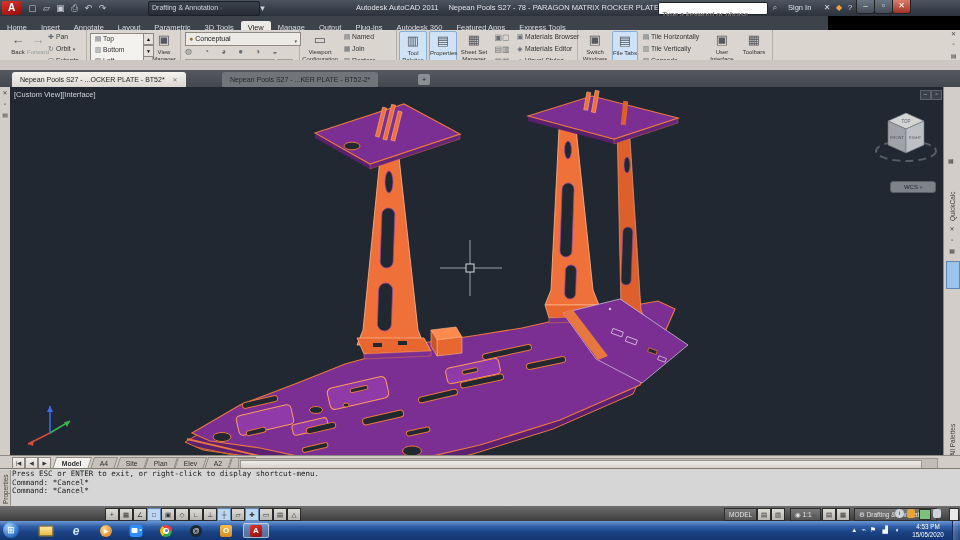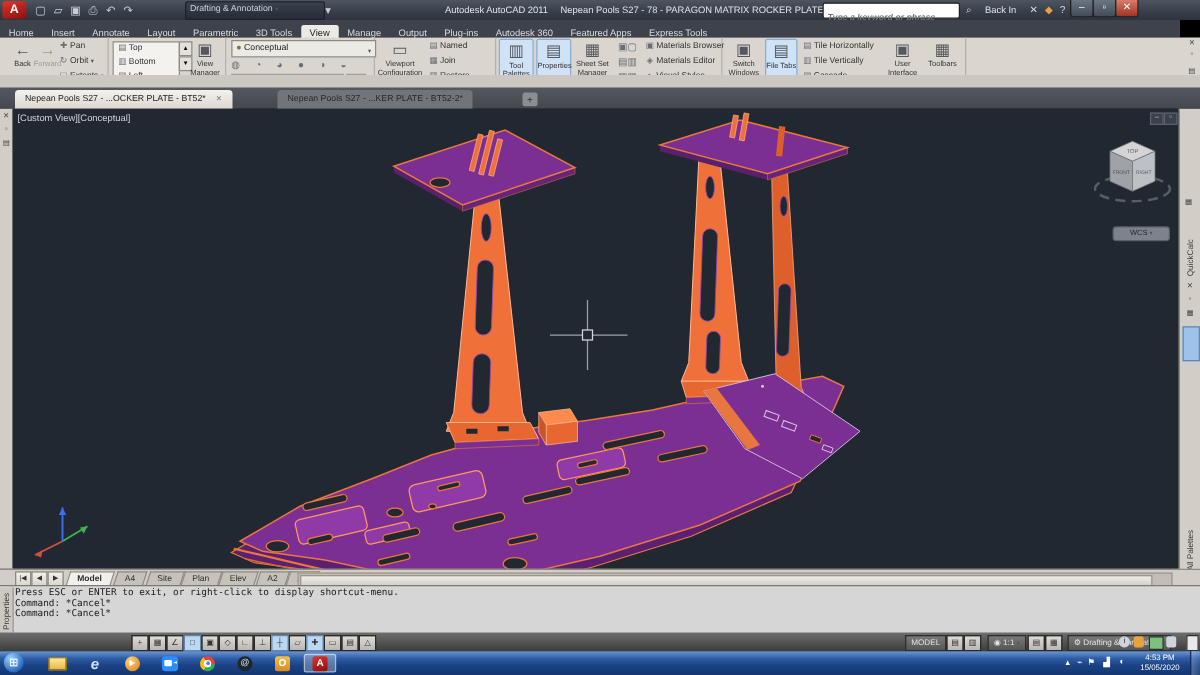--- a/index.html
+++ b/index.html
@@ -17,21 +17,21 @@
   #title-text b{font-weight:normal;margin-right:10px;}
   #ic-search-box{left:658px;top:2px;width:108px;height:11px;background:#fff;border:1px solid #222;border-radius:2px;}
   #ic-search-box input{width:100%;height:100%;border:0;background:transparent;font-size:7px;font-style:italic;color:#777;
           font-family:"Liberation Sans",sans-serif;padding:0 3px;box-sizing:border-box;outline:none;font-weight:bold;}
   .ic-ic{top:2px;color:#d4dae2;font-size:8px;line-height:12px;text-align:center;width:14px;height:12px;}
   #signin{left:788px;top:3px;color:#dfe3e9;font-size:7.5px;}
   .winbtn{top:0;width:17px;height:13px;color:#fff;font-size:8px;text-align:center;line-height:12px;
           background:linear-gradient(#6b7684,#434b57);border:1px solid #222;border-top:none;border-radius:0 0 3px 3px;}
   #btn-close{background:linear-gradient(#d97c6c,#a03325);}
   
-  #ribbontabs{left:0;top:16px;width:944px;height:14px;background:#3e434b;}
+  #ribbontabs{left:0;top:16px;width:828px;height:14px;background:#3e434b;}
   .rtab{display:inline-block;height:14px;line-height:14px;padding:0 7px;font-size:7.5px;color:#d8dbdf;}
   .rtab.active{background:#eceae5;color:#222;border-radius:2px 2px 0 0;}
   
   #ribbon{left:0;top:30px;width:960px;height:40px;background:#dad6cf;border-bottom:1px solid #9a968e;}
   .panel{position:absolute;top:0;height:40px;border-right:1px solid #b5b1a9;}
   .plabel{position:absolute;left:0;bottom:-10px;width:100%;height:10px;background:#ccc8c1;border-top:1px solid #bdb9b1;
           font-size:6.5px;color:#4e4a45;text-align:center;line-height:10px;white-space:nowrap;}
   #plabels{left:0;top:60px;width:960px;height:10px;background:#ccc8c1;}
   .bigbtn{position:absolute;top:1px;width:32px;height:38px;text-align:center;font-size:6px;color:#333;line-height:6.5px;}
   .bigbtn .bicon{display:block;font-size:13px;line-height:18px;height:18px;color:#55585e;}
@@ -108,21 +108,21 @@
       <span class="caret">▾</span>
     </div>
     <div class="qat-ic abs" style="left:256px">▾</div>
     <div id="title-text" class="abs">
       <b>Autodesk AutoCAD 2011</b><span>Nepean Pools S27 - 78 - PARAGON MATRIX ROCKER PLATE - BT52.dwg</span>
     </div>
     <div id="ic-search-box" class="abs">
       <input placeholder="Type a keyword or phrase" style="">
     </div>
     <div class="ic-ic abs" style="left:768px">⌕</div>
-    <div id="signin" class="abs">Back In</div>
+    <div id="signin" class="abs">Sign In</div>
     <div class="ic-ic abs" style="left:820px">✕</div>
     <div class="ic-ic abs" style="left:832px;color:#e8a33c">◆</div>
     <div class="ic-ic abs" style="left:843px">?</div>
     <div class="winbtn abs" style="left:856px">–</div>
     <div class="winbtn abs" style="left:874px">▫</div>
     <div class="winbtn abs" id="btn-close" style="left:892px">✕</div>
   </div>
 
   <div id="ribbontabs" class="abs">
     <span class="rtab">Home</span><span class="rtab">Insert</span><span class="rtab">Annotate</span><span class="rtab">Layout</span><span class="rtab">Parametric</span><span class="rtab">3D Tools</span><span class="rtab active">View</span><span class="rtab">Manage</span><span class="rtab">Output</span><span class="rtab">Plug-ins</span><span class="rtab">Autodesk 360</span><span class="rtab">Featured Apps</span><span class="rtab">Express Tools</span>
@@ -243,21 +243,21 @@
     <div class="abs" style="left:418px;top:4px;width:12px;height:11px;background:#8b8f94;border-radius:2px;color:#2c2e31;font-size:8px;text-align:center;line-height:11px">+</div>
   </div>
 
   <div id="leftdock" class="abs">
     <div class="dockic" style="top:2px">✕</div>
     <div class="dockic" style="top:13px">▫</div>
     <div class="dockic" style="top:24px">▤</div>
   </div>
 
   <div id="canvas" class="abs">
-    <div id="vplabel" class="abs">[Custom View][Conceptual]</div>
+    <div id="vplabel" class="abs">[Custom View][Interface]</div>
     <div class="cwin abs" style="left:910px">–</div>
     <div class="cwin abs" style="left:921px">▫</div>
 
     <svg class="abs" style="left:0;top:0" width="933" height="368" viewBox="0 0 933 368">
 
       <path d="M175,355 L223,327 L283,304 L328,286 L405,265 L455,258 L505,250 L545,241 L585,233 L641,223 L658,231 L651,247 L623,307 L543,342 L463,367 L385,385 L313,385 L243,370 L193,363 Z" fill="#5c2071" stroke="#e8773f" stroke-width="1"></path>
 
       <g>
         <path d="M182,346 L230,318 L290,295 L335,277 L412,256 L462,249 L512,241 L552,232 L592,224 L648,214 L665,222 L658,238 L630,298 L550,333 L470,358 L392,376 L320,376 L250,361 L200,354 Z" fill="#7b2f93" stroke="#e8773f" stroke-width="1.2"></path>
         <path d="M177,352 L250,369 L318,382" stroke="#e8773f" stroke-width="1.8" fill="none"></path>

